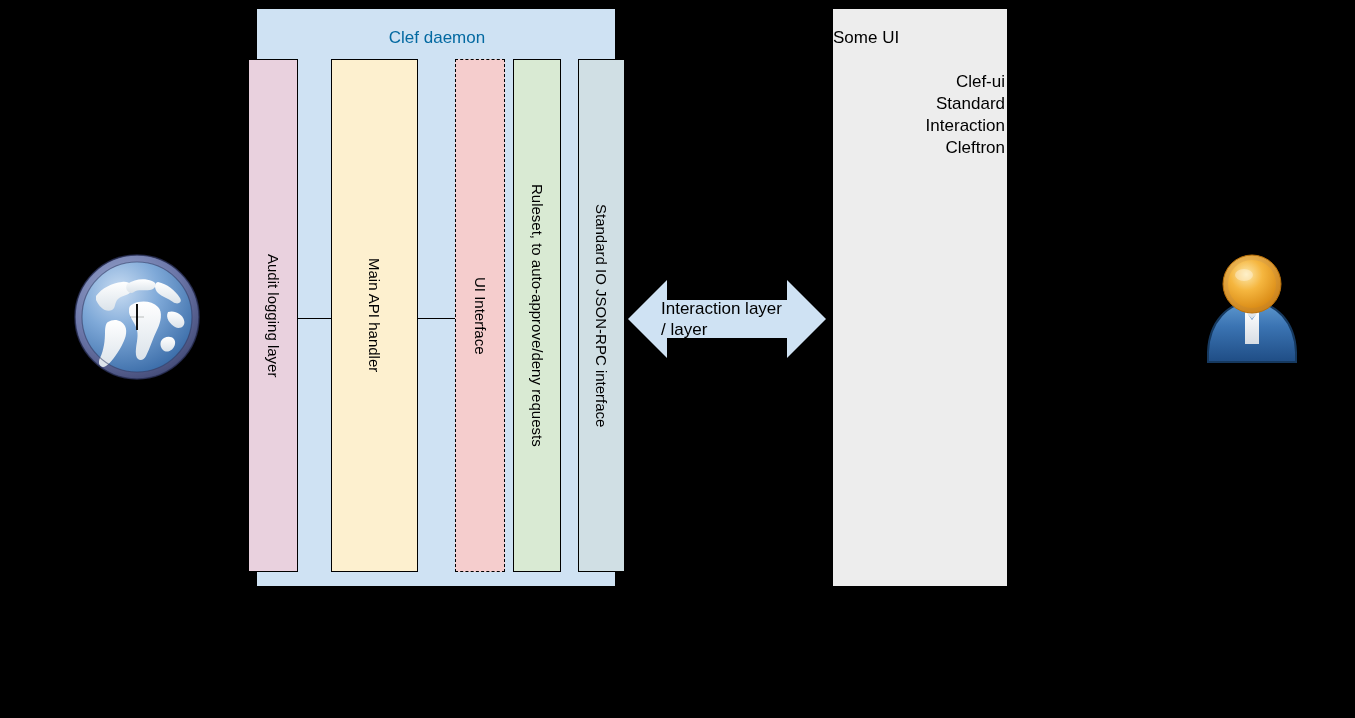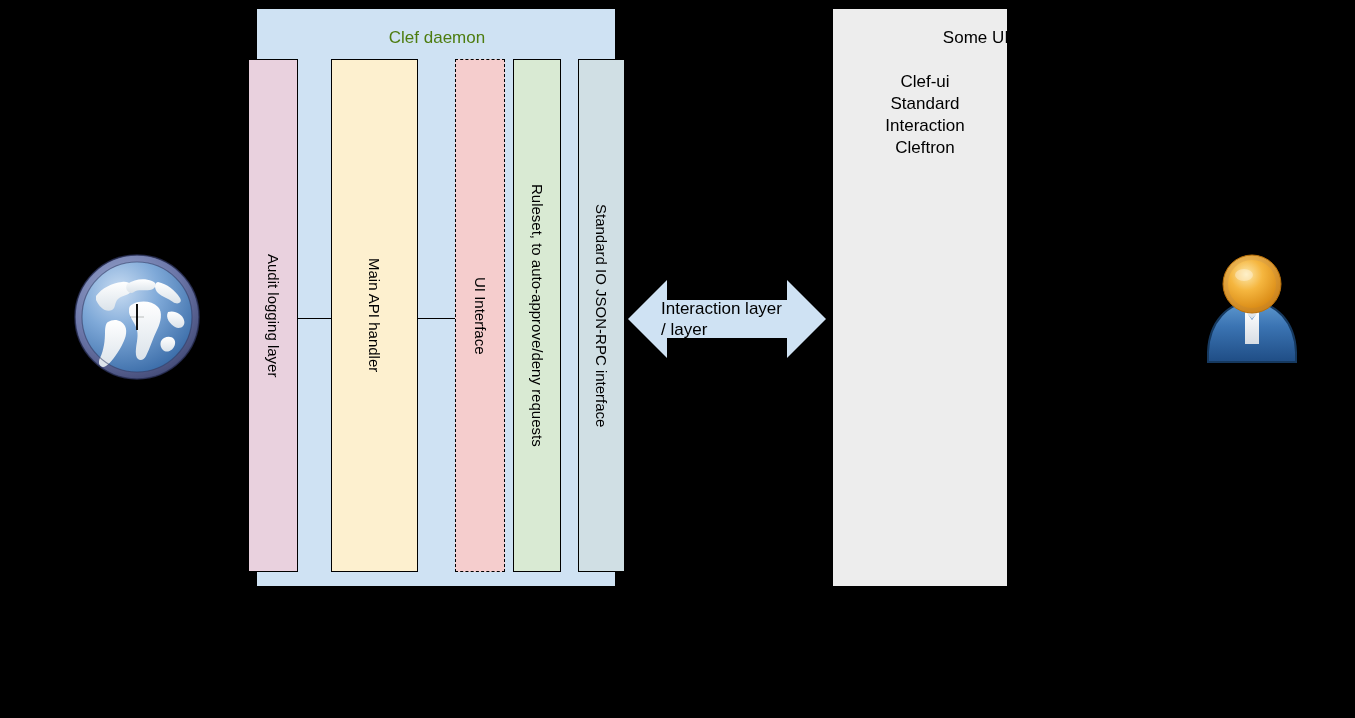--- a/index.html
+++ b/index.html
@@ -11,21 +11,21 @@
   }
   .stage{position:absolute;left:0;top:0;width:1355px;height:718px;background:#000;}
 
   
   #clef-daemon{
     position:absolute;left:256px;top:8px;width:360px;height:579px;
     background:#cfe2f3;border:1px solid #000;box-sizing:border-box;
   }
   #clef-daemon-title{
     position:absolute;left:0;top:19px;width:360px;text-align:center;
-    font-size:17px;line-height:20px;color:#4d7c0f;
+    font-size:17px;line-height:20px;color:#0369a1;
   }
 
   
   .vbox{
     position:absolute;box-sizing:border-box;border:1px solid #000;
     display:flex;align-items:center;justify-content:center;
   }
   .vbox .vlabel{
     writing-mode:vertical-rl;
     text-orientation:mixed;
@@ -41,26 +41,26 @@
   .connector{position:absolute;height:1px;background:#000;}
   #connector-audit-api{left:298px;top:318px;width:33px;}
   #connector-api-ui{left:418px;top:318px;width:37px;}
 
   
   #some-ui-panel{
     position:absolute;left:832px;top:8px;width:176px;height:579px;
     background:#ededed;border:1px solid #000;box-sizing:border-box;
   }
   #some-ui-title{
-    position:absolute;left:0;top:19px;width:176px;text-align:right;
+    position:absolute;left:0;top:19px;width:176px;text-align:left;
     font-size:17px;line-height:20px;
   }
   #some-ui-list{
     position:absolute;left:12px;top:62px;width:160px;
-    font-size:17px;line-height:22px;text-align:center;
+    font-size:17px;line-height:22px;text-align:right;
   }
   #some-ui-list .ui-item{display:block;}
 
   
   .dblarrow{position:absolute;}
   .dblarrow svg{display:block;}
   .dblarrow .arrowlabel{
     position:absolute;left:0;top:0;width:100%;height:100%;
     display:flex;align-items:center;
     font-size:17px;line-height:21px;color:#000;

